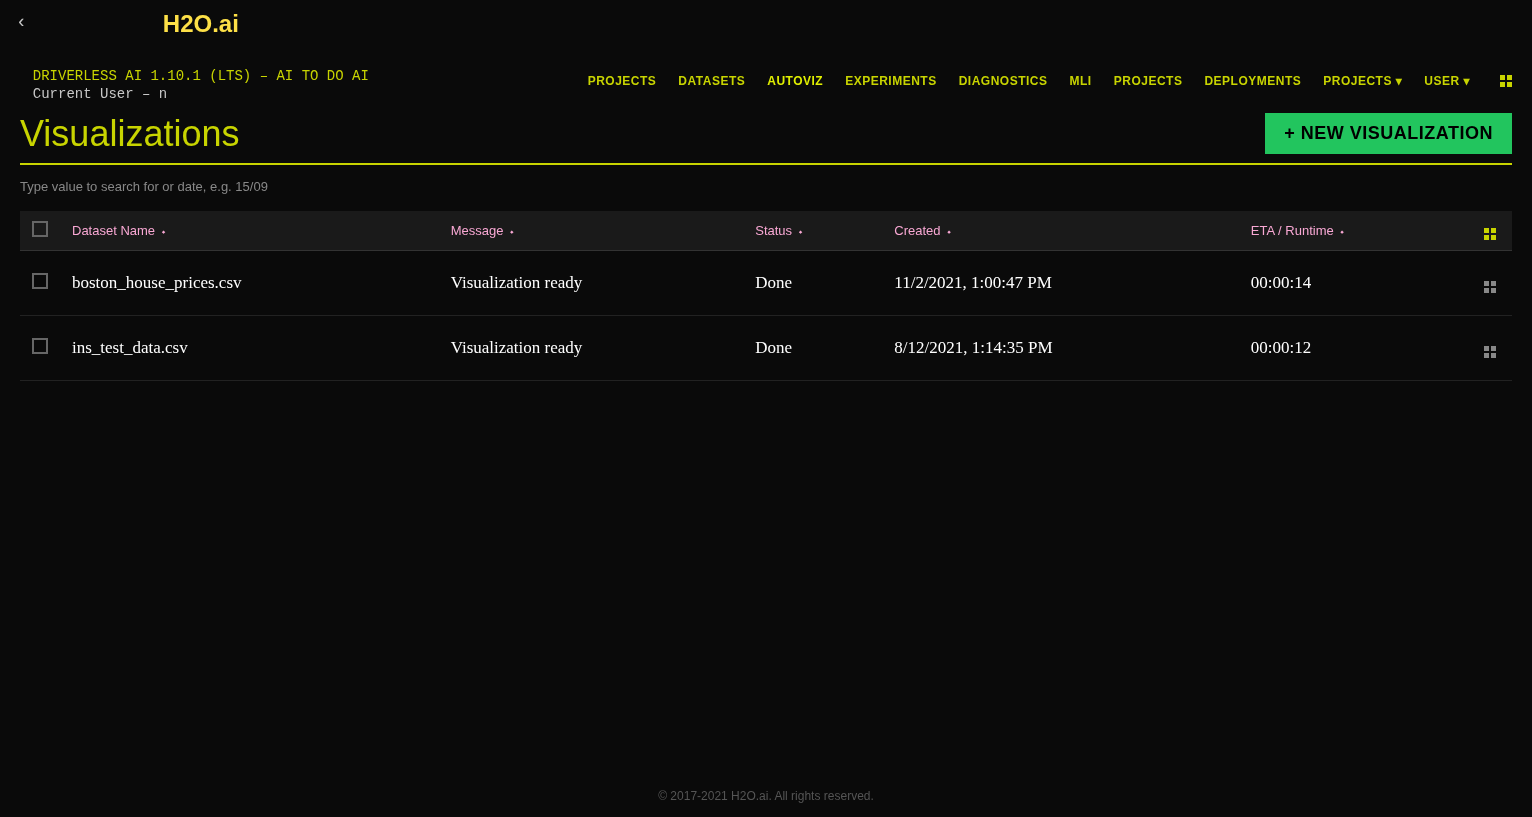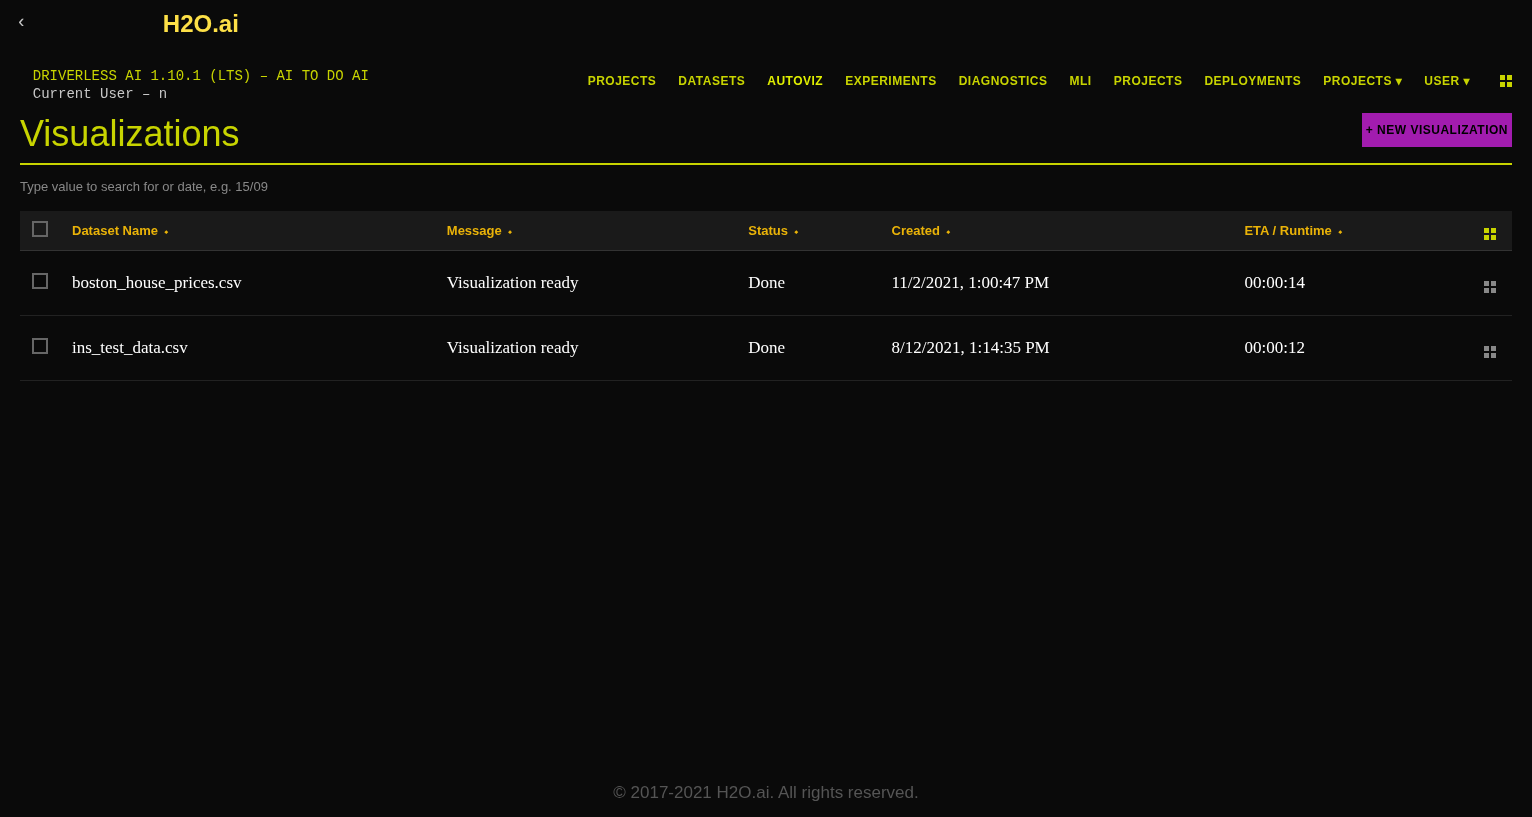--- a/index.html
+++ b/index.html
@@ -83,25 +83,25 @@
       justify-content: space-between;
       align-items: flex-start;
     }
     .page-title {
       color: #c8d400;
       font-size: 36px;
       font-family: Arial, sans-serif;
       font-weight: normal;
     }
     .new-viz-btn {
-      background: #a21caf;
+      background: #22c55e;
       color: #000000;
       border: none;
-      padding: 10px 4px;
-      font-size: 12px;
+      padding: 10px 19px;
+      font-size: 18px;
       font-weight: bold;
       font-family: Arial, sans-serif;
       cursor: pointer;
       letter-spacing: 0.5px;
       white-space: nowrap;
     }
 
     
     .divider {
       height: 2px;
@@ -124,24 +124,24 @@
       padding: 0 20px;
     }
     table {
       width: 100%;
       border-collapse: collapse;
     }
     thead tr {
       background: #1a1a1a;
     }
     thead th {
-      color: #eab308;
+      color: #f9a8d4;
       font-family: Arial, sans-serif;
       font-size: 13px;
-      font-weight: bold;
+      font-weight: normal;
       padding: 10px 12px;
       text-align: left;
       border-bottom: 1px solid #333;
       white-space: nowrap;
     }
     thead th.checkbox-col {
       width: 40px;
       text-align: center;
     }
     thead th.options-col {
@@ -205,21 +205,21 @@
       background: #c8d400;
     }
 
     
     .footer {
       position: fixed;
       bottom: 14px;
       width: 1532px;
       text-align: center;
       color: #555;
-      font-size: 17px;
+      font-size: 12px;
       font-family: Arial, sans-serif;
     }
   </style>
 </head>
 <body>
 
 <div class="top-nav">
   <div class="logo-area">
     <span class="back-arrow">‹</span>
     <div>

